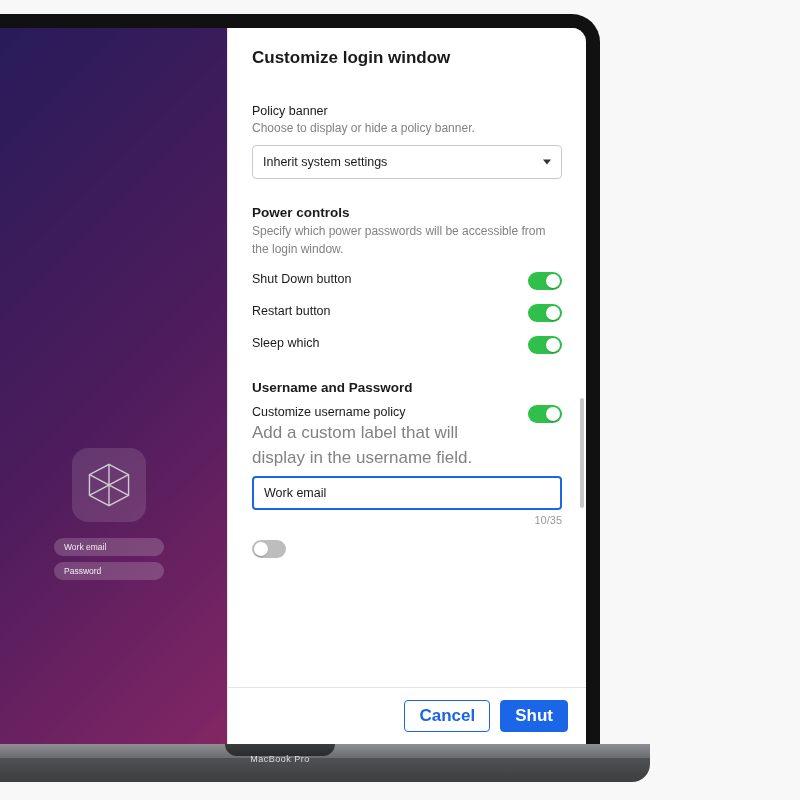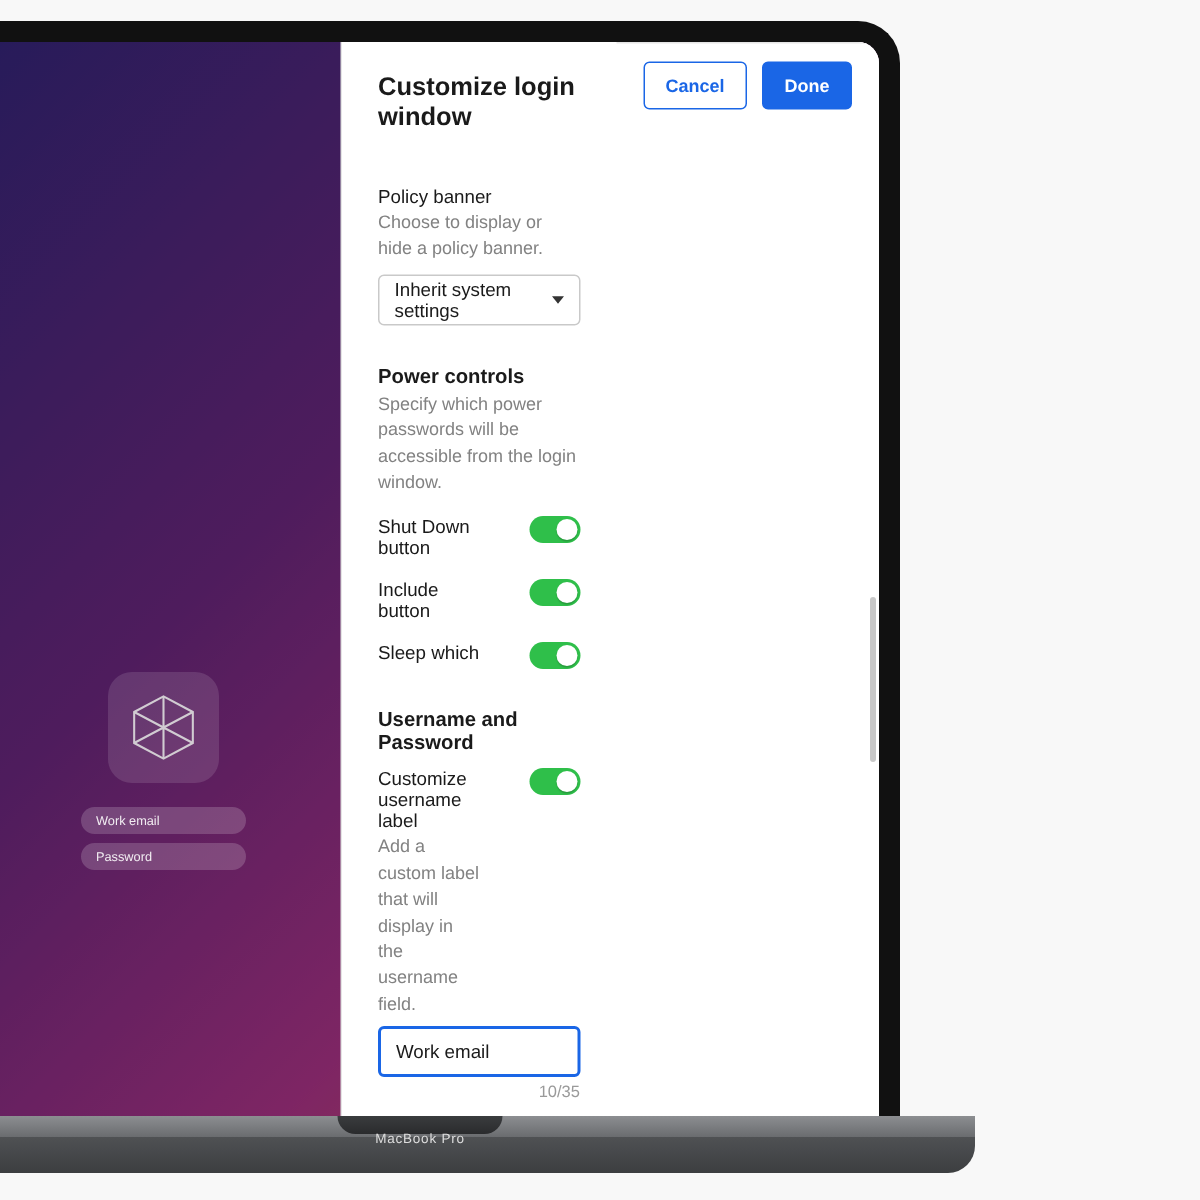--- a/index.html
+++ b/index.html
@@ -70,21 +70,21 @@
     color: rgba(255,255,255,0.9);
   }
 
   
   .panel {
     position: absolute;
     top: 0; right: 0; bottom: 0;
     width: 358px;
     background: #fff;
     display: flex;
-    flex-direction: row;
+    flex-direction: column;
     box-shadow: -1px 0 0 #e5e5e5;
   }
   .panel-body {
     padding: 20px 24px 10px 24px;
     flex: 1 1 auto;
     overflow: hidden;
   }
   .panel-title {
     font-size: 17px;
     font-weight: 700;
@@ -144,21 +144,21 @@
     align-items: flex-start;
     justify-content: space-between;
     margin-bottom: 14px;
   }
   .toggle-row .lbl-wrap { flex: 1 1 auto; padding-right: 32px; }
   .toggle-label {
     font-size: 12.5px;
     color: #1a1a1a;
   }
   .toggle-sub {
-    font-size: 12px;
+    font-size: 17px;
     color: #828282;
     margin-top: 2px;
     line-height: 1.45;
   }
   .toggle-sub a { color: #1a66e6; text-decoration: none; }
 
   .switch {
     width: 34px; height: 18px;
     border-radius: 10px;
     position: relative;
@@ -202,21 +202,21 @@
     padding: 12px 18px;
     display: flex;
     justify-content: flex-end;
     gap: 10px;
     background: #fff;
   }
   .btn {
     height: 32px;
     padding: 0 14px;
     border-radius: 4px;
-    font-size: 12px;
+    font-size: 17px;
     font-weight: 600;
     cursor: pointer;
     display: inline-flex; align-items: center;
   }
   .btn-secondary {
     background: #fff;
     border: 1.5px solid #1a66e6;
     color: #1a66e6;
   }
   .btn-primary {
@@ -301,57 +301,57 @@
           <div class="section-desc">Specify which power passwords will be accessible from the login window.</div>
 
           <div class="toggle-row">
             <div class="lbl-wrap">
                 <div class="toggle-label">Shut Down button</div>
               </div>
             <div class="switch on"></div>
           </div>
           <div class="toggle-row">
             <div class="lbl-wrap">
-                <div class="toggle-label">Include button</div>
+                <div class="toggle-label">Restart button</div>
               </div>
             <div class="switch on"></div>
           </div>
           <div class="toggle-row">
             <div class="lbl-wrap">
                 <div class="toggle-label">Sleep which</div>
               </div>
             <div class="switch on"></div>
           </div>
 
           <div class="section-title">Username and Password</div>
 
           <div class="toggle-row" style="margin-top:10px;margin-bottom:6px;">
             <div class="lbl-wrap">
-              <div class="toggle-label">Customize username label</div>
+              <div class="toggle-label">Customize username policy</div>
               <div class="toggle-sub">Add a custom label that will display in the username field.</div>
             </div>
             <div class="switch on"></div>
           </div>
 
           <input class="text-input" value="Work email" style="">
           <div class="char-count">10/35</div>
 
           <div class="toggle-row" style="margin-top:14px;">
             <div class="switch off"></div>
           </div>
         </div>
 
         <div class="scroll-indicator"></div>
 
         <div class="panel-footer">
           <div class="btn btn-secondary">
               <span>Cancel</span>
             </div>
           <div class="btn btn-primary">
-              <span>Done</span>
+              <span>Shut</span>
             </div>
         </div>
       </div>
     </div>
   </div>
 </div>
 
 <div class="base">
   <div class="base-top"></div>
   <div class="notch"></div>

